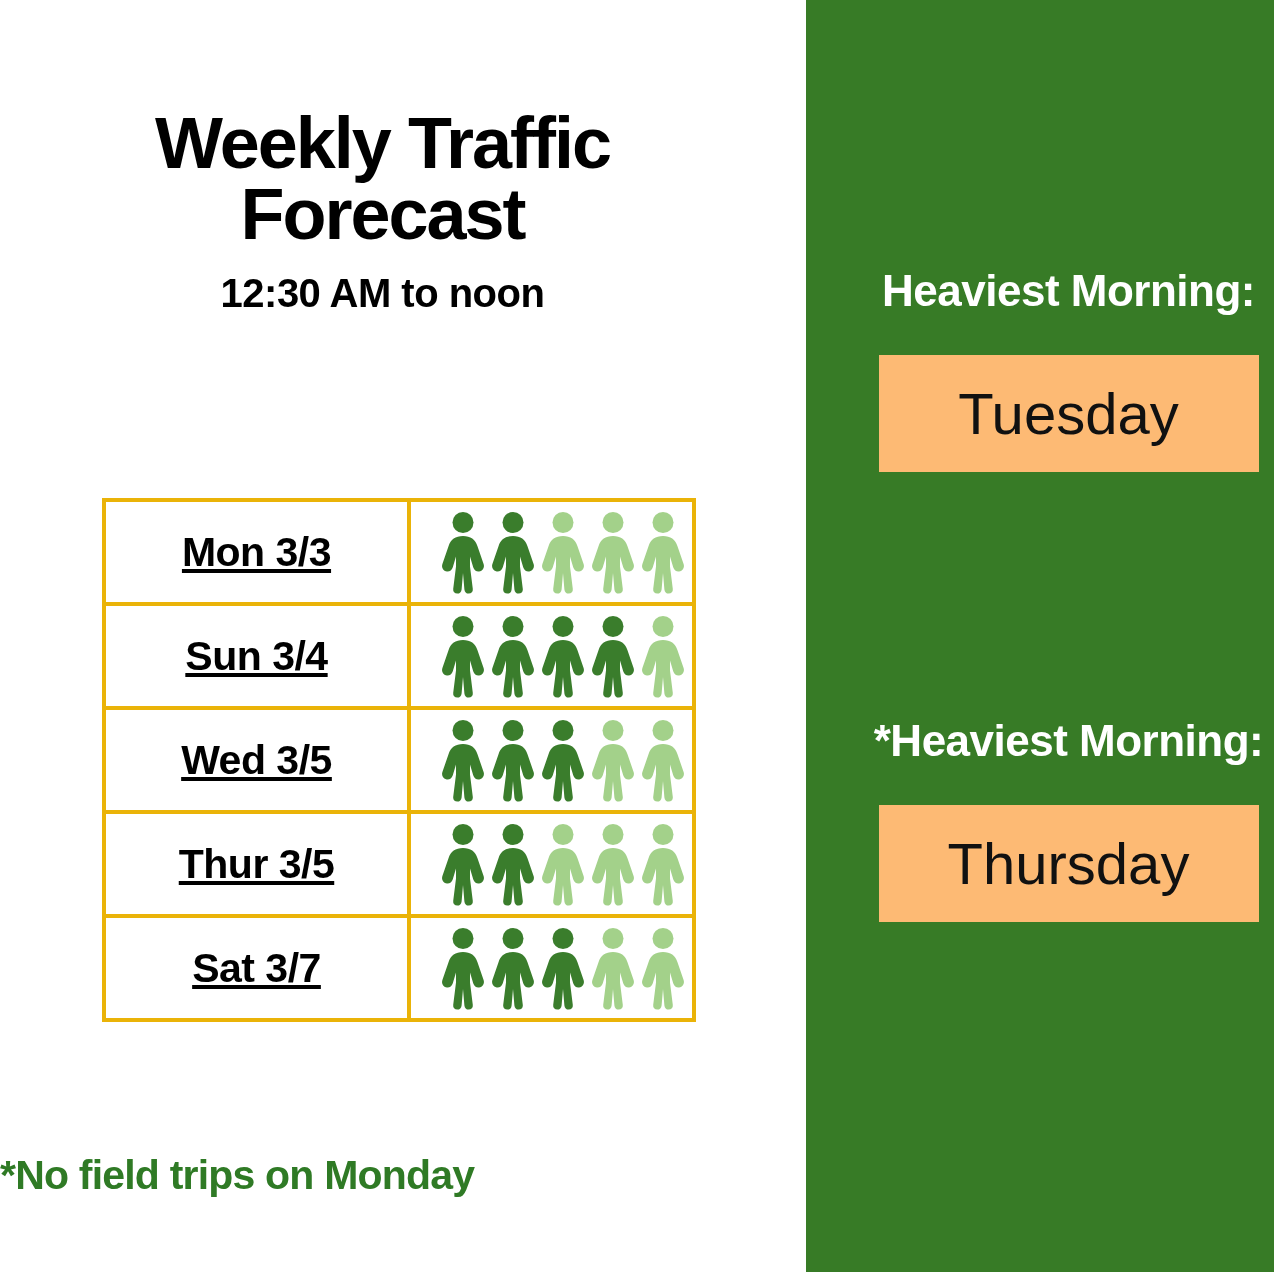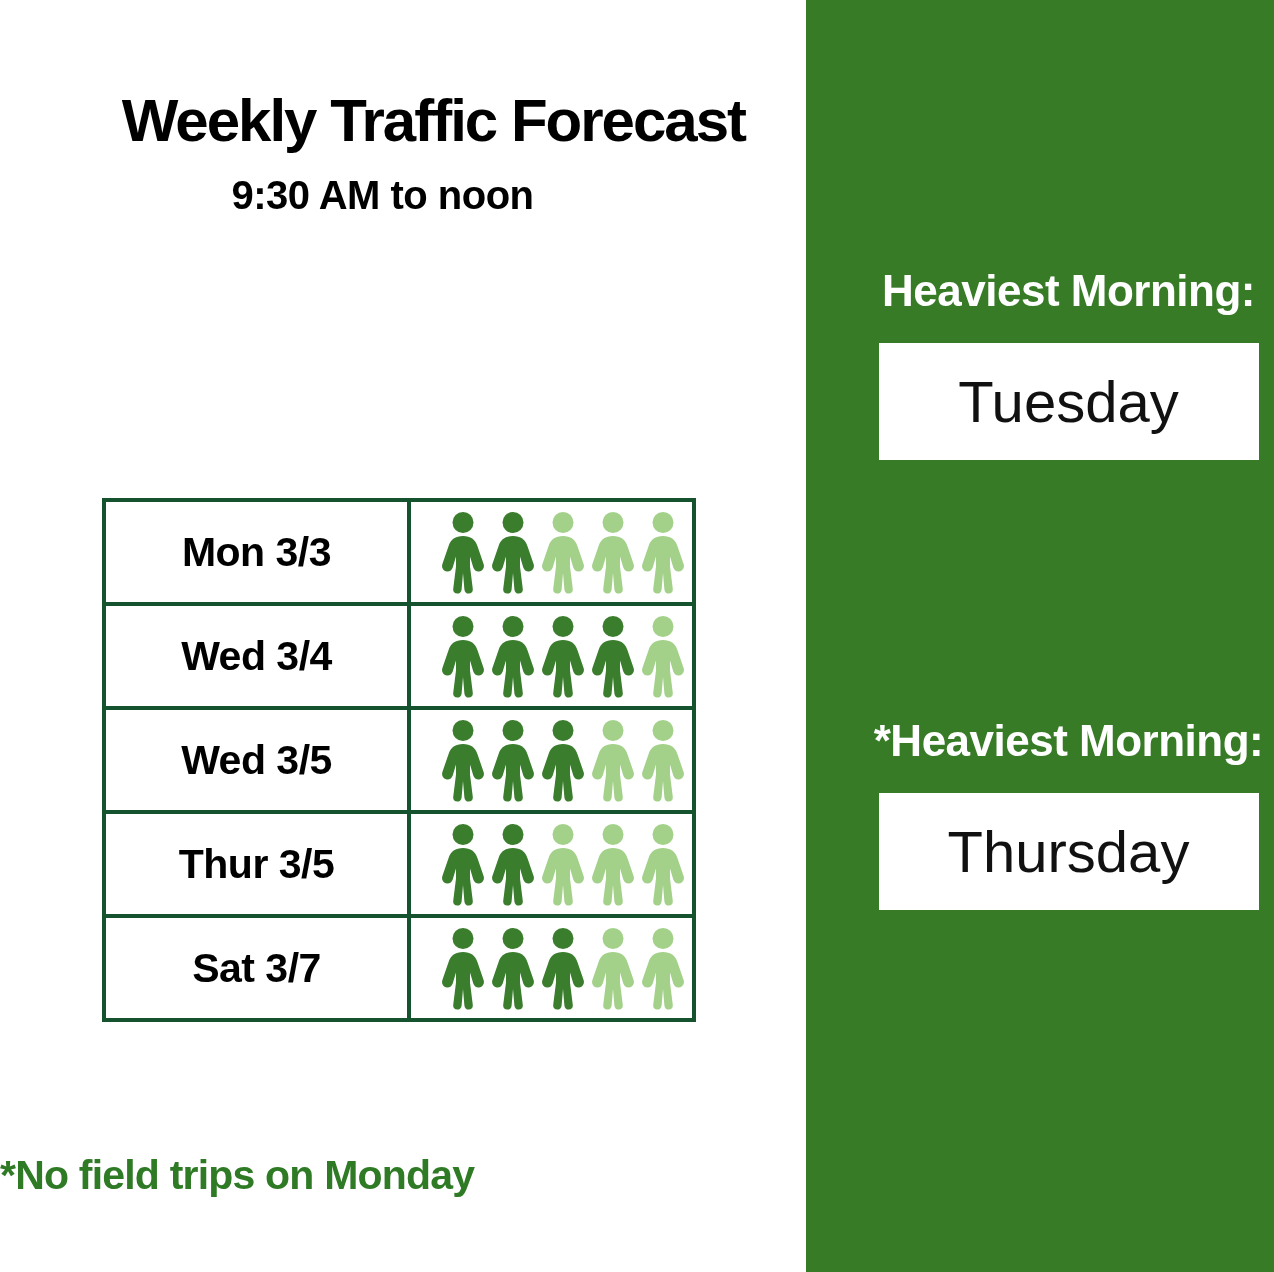--- a/index.html
+++ b/index.html
@@ -25,51 +25,51 @@
   }
 
   #title-block {
     position: absolute;
     left: 0;
     top: 92px;
     width: 765px;
     text-align: center;
   }
   #page-title {
-    font-size: 60px;
+    font-size: 72px;
     font-weight: bold;
     line-height: 0.98;
     letter-spacing: -2px;
     color: #000000;
-    margin: 0;
+    margin: 16px;
     padding: 0 20px;
-    text-align: right;
   }
   #page-subtitle {
     font-size: 40px;
     font-weight: bold;
     letter-spacing: -0.5px;
     color: #000000;
     margin-top: 22px;
   }
 
   
   #forecast-table {
     position: absolute;
     left: 102px;
     top: 498px;
     width: 582px;
     border-collapse: collapse;
     table-layout: fixed;
   }
   #forecast-table tr { height: 104px; }
   #forecast-table td {
-    border: 4px solid #14532d;
+    border: 4px solid #eab308;
     padding: 0;
     vertical-align: middle;
+    text-decoration: underline;
   }
   td.day-cell {
     width: 301px;
     text-align: center;
     font-size: 41px;
     font-weight: bold;
     letter-spacing: -0.5px;
     color: #000000;
   }
   td.icons-cell {
@@ -115,43 +115,43 @@
   .callout-heading {
     text-align: center;
     color: #ffffff;
     font-size: 44px;
     font-weight: bold;
     line-height: 1.06;
     letter-spacing: -0.5px;
     padding: 0 40px;
   }
   .callout-value-box {
-    margin: 28px auto 0 auto;
+    margin: 40px auto 0 auto;
     width: 380px;
     height: 117px;
-    background: #ffffff;
+    background: #fdba74;
     display: flex;
     align-items: center;
     justify-content: center;
   }
   .callout-value {
     font-size: 58px;
     font-weight: 300;
     color: #111111;
     letter-spacing: 0px;
   }
 </style>
 </head>
 <body>
 
 <div id="left-panel">
 
   <div id="title-block">
     <div id="page-title">Weekly Traffic Forecast</div>
-    <div id="page-subtitle">9:30 AM to noon</div>
+    <div id="page-subtitle">12:30 AM to noon</div>
   </div>
 
   <table id="forecast-table">
     <tbody>
         <tr>
           <td class="day-cell">Mon 3/3</td>
           <td class="icons-cell">
             <div class="icon-strip">
               <svg width="46" height="84" viewBox="0 0 46 84" class="person-icon">
                 <circle cx="23" cy="12.5" r="10.5" fill="#3A7D2C"></circle>
@@ -170,21 +170,21 @@
                 <path d="M23 26 C15.5 26 10.5 29.5 8.6 36 L2.4 54 C1.3 57.4 3.0 60.5 6.0 61.3 C9.0 62.1 11.8 60.5 12.8 57.2 L16.0 46.6 L16.0 56.5 L13.2 79.0 C12.9 81.8 14.6 83.6 17.3 83.6 C19.8 83.6 21.3 82.1 21.6 79.4 L23 63.0 L24.4 79.4 C24.7 82.1 26.2 83.6 28.7 83.6 C31.4 83.6 33.1 81.8 32.8 79.0 L30.0 56.5 L30.0 46.6 L33.2 57.2 C34.2 60.5 37.0 62.1 40.0 61.3 C43.0 60.5 44.7 57.4 43.6 54 L37.4 36 C35.5 29.5 30.5 26 23 26 Z" fill="#A3D18A"></path>
               </svg>
               <svg width="46" height="84" viewBox="0 0 46 84" class="person-icon">
                 <circle cx="23" cy="12.5" r="10.5" fill="#A3D18A"></circle>
                 <path d="M23 26 C15.5 26 10.5 29.5 8.6 36 L2.4 54 C1.3 57.4 3.0 60.5 6.0 61.3 C9.0 62.1 11.8 60.5 12.8 57.2 L16.0 46.6 L16.0 56.5 L13.2 79.0 C12.9 81.8 14.6 83.6 17.3 83.6 C19.8 83.6 21.3 82.1 21.6 79.4 L23 63.0 L24.4 79.4 C24.7 82.1 26.2 83.6 28.7 83.6 C31.4 83.6 33.1 81.8 32.8 79.0 L30.0 56.5 L30.0 46.6 L33.2 57.2 C34.2 60.5 37.0 62.1 40.0 61.3 C43.0 60.5 44.7 57.4 43.6 54 L37.4 36 C35.5 29.5 30.5 26 23 26 Z" fill="#A3D18A"></path>
               </svg>
             </div>
           </td>
         </tr>
         <tr>
-          <td class="day-cell">Wed 3/4</td>
+          <td class="day-cell">Sun 3/4</td>
           <td class="icons-cell">
             <div class="icon-strip">
               <svg width="46" height="84" viewBox="0 0 46 84" class="person-icon">
                 <circle cx="23" cy="12.5" r="10.5" fill="#3A7D2C"></circle>
                 <path d="M23 26 C15.5 26 10.5 29.5 8.6 36 L2.4 54 C1.3 57.4 3.0 60.5 6.0 61.3 C9.0 62.1 11.8 60.5 12.8 57.2 L16.0 46.6 L16.0 56.5 L13.2 79.0 C12.9 81.8 14.6 83.6 17.3 83.6 C19.8 83.6 21.3 82.1 21.6 79.4 L23 63.0 L24.4 79.4 C24.7 82.1 26.2 83.6 28.7 83.6 C31.4 83.6 33.1 81.8 32.8 79.0 L30.0 56.5 L30.0 46.6 L33.2 57.2 C34.2 60.5 37.0 62.1 40.0 61.3 C43.0 60.5 44.7 57.4 43.6 54 L37.4 36 C35.5 29.5 30.5 26 23 26 Z" fill="#3A7D2C"></path>
               </svg>
               <svg width="46" height="84" viewBox="0 0 46 84" class="person-icon">
                 <circle cx="23" cy="12.5" r="10.5" fill="#3A7D2C"></circle>
                 <path d="M23 26 C15.5 26 10.5 29.5 8.6 36 L2.4 54 C1.3 57.4 3.0 60.5 6.0 61.3 C9.0 62.1 11.8 60.5 12.8 57.2 L16.0 46.6 L16.0 56.5 L13.2 79.0 C12.9 81.8 14.6 83.6 17.3 83.6 C19.8 83.6 21.3 82.1 21.6 79.4 L23 63.0 L24.4 79.4 C24.7 82.1 26.2 83.6 28.7 83.6 C31.4 83.6 33.1 81.8 32.8 79.0 L30.0 56.5 L30.0 46.6 L33.2 57.2 C34.2 60.5 37.0 62.1 40.0 61.3 C43.0 60.5 44.7 57.4 43.6 54 L37.4 36 C35.5 29.5 30.5 26 23 26 Z" fill="#3A7D2C"></path>
               </svg>

